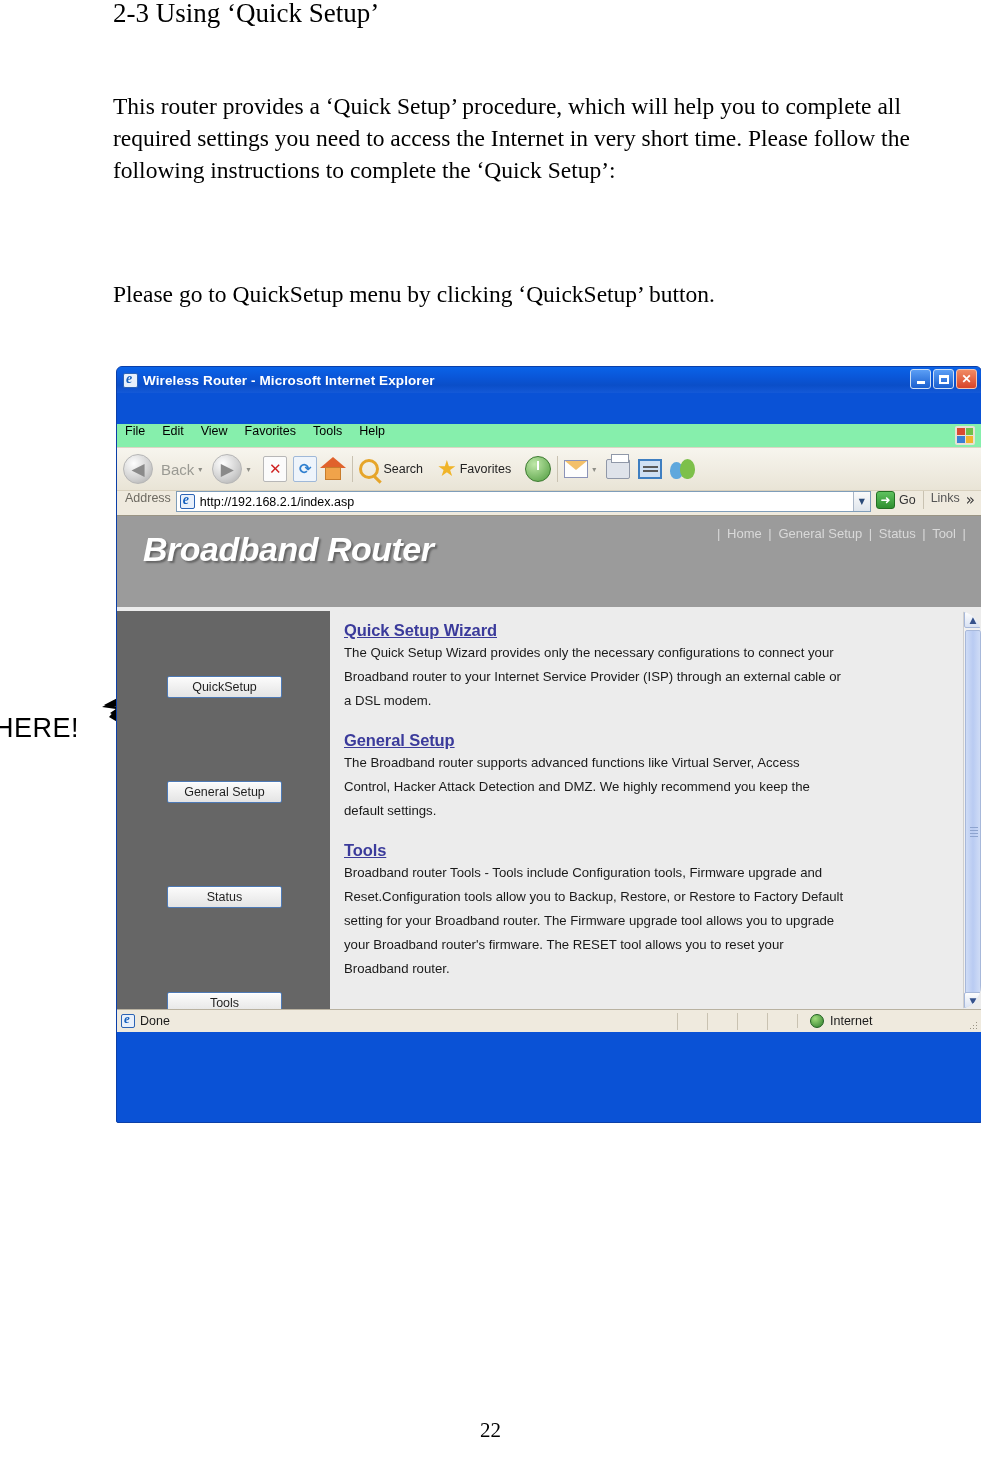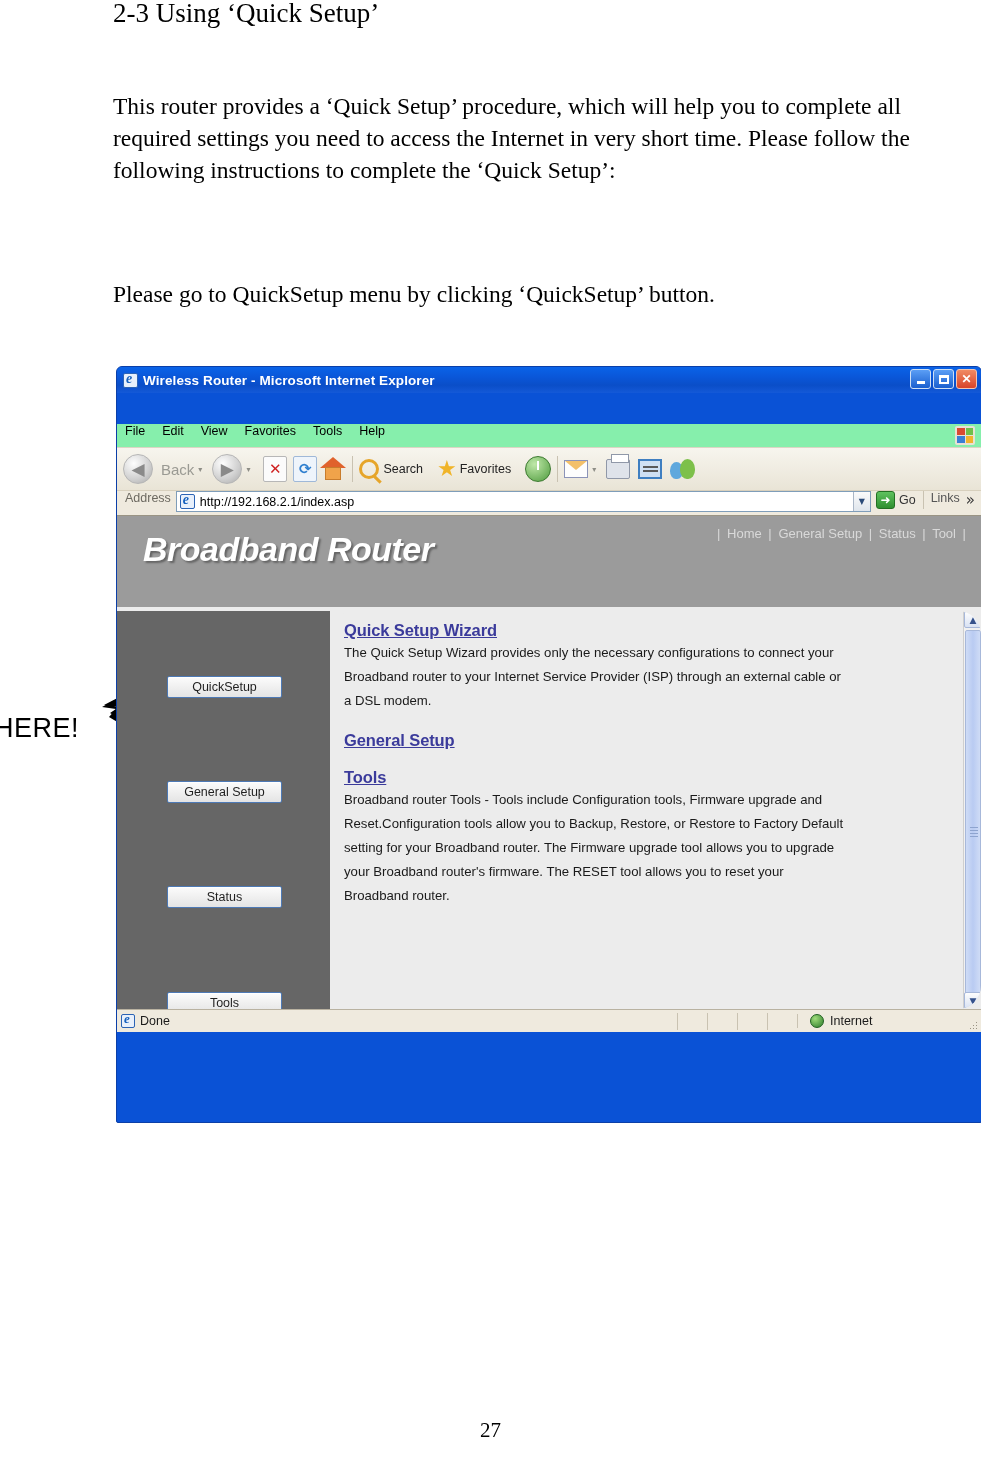--- a/index.html
+++ b/index.html
@@ -416,20 +416,21 @@
         <div class="side-btn" id="sb3">Tools</div>
       </div>
 
       <div class="content">
         <div class="sect">
           <h3>Quick Setup Wizard</h3>
           <p>The Quick Setup Wizard provides only the necessary configurations to connect your Broadband router to your Internet Service Provider (ISP) through an external cable or a DSL modem.</p>
         </div>
         <div class="sect" style="margin-top:18px">
           <h3>General Setup</h3>
+          <p>The Broadband router supports advanced functions like Virtual Server, Access Control, Hacker Attack Detection and DMZ. We highly recommend you keep the default settings.</p>
         </div>
         <div class="sect" style="margin-top:18px">
         </div>
         <div class="sect" style="margin-top:18px">
           <h3>Tools</h3>
           <p>Broadband router Tools - Tools include Configuration tools, Firmware upgrade and Reset.Configuration tools allow you to Backup, Restore, or Restore to Factory Default setting for your Broadband router. The Firmware upgrade tool allows you to upgrade your Broadband router's firmware. The RESET tool allows you to reset your Broadband router.</p>
         </div>
 
         <div class="vscroll">
           <div class="vs-btn vs-up">▲</div>
@@ -452,13 +453,13 @@
       <div class="sb-cell"></div>
       <div class="sb-zone">
         <span class="globe"></span>
         <span class="sb-text">Internet</span>
       </div>
     </div>
     <span class="grip-corner"></span>
   </div>
 </div>
 
-<div class="page-number">27</div>
+<div class="page-number">22</div>
 
 </body></html>

